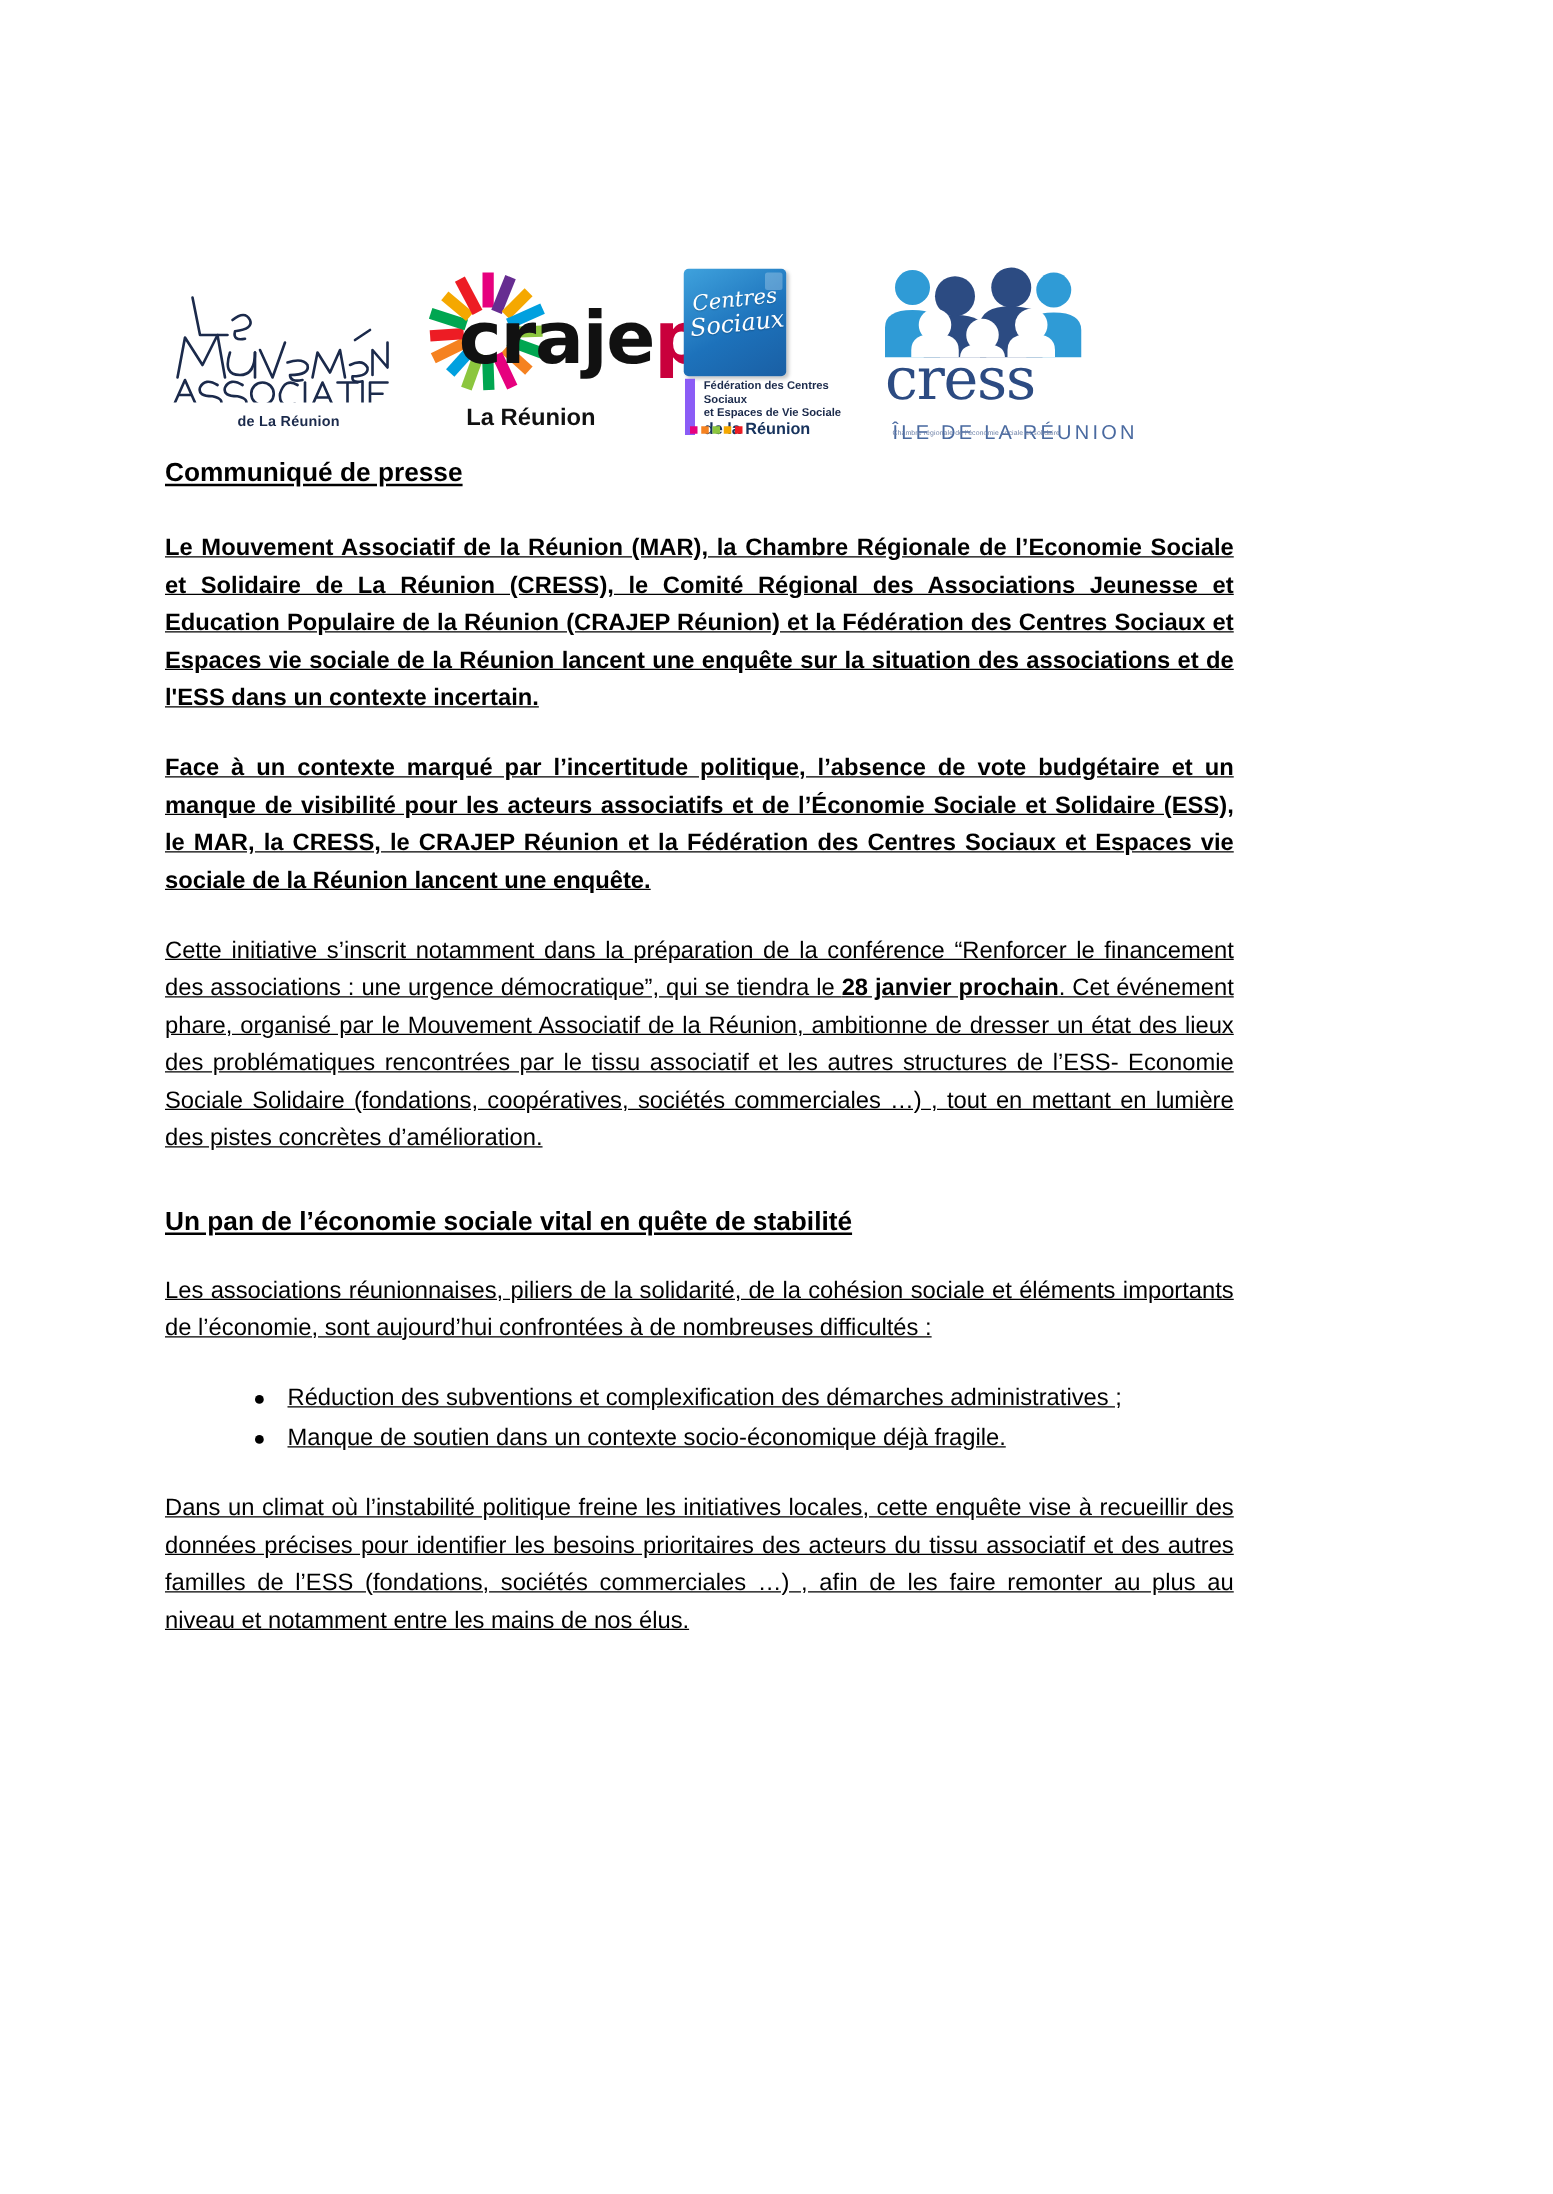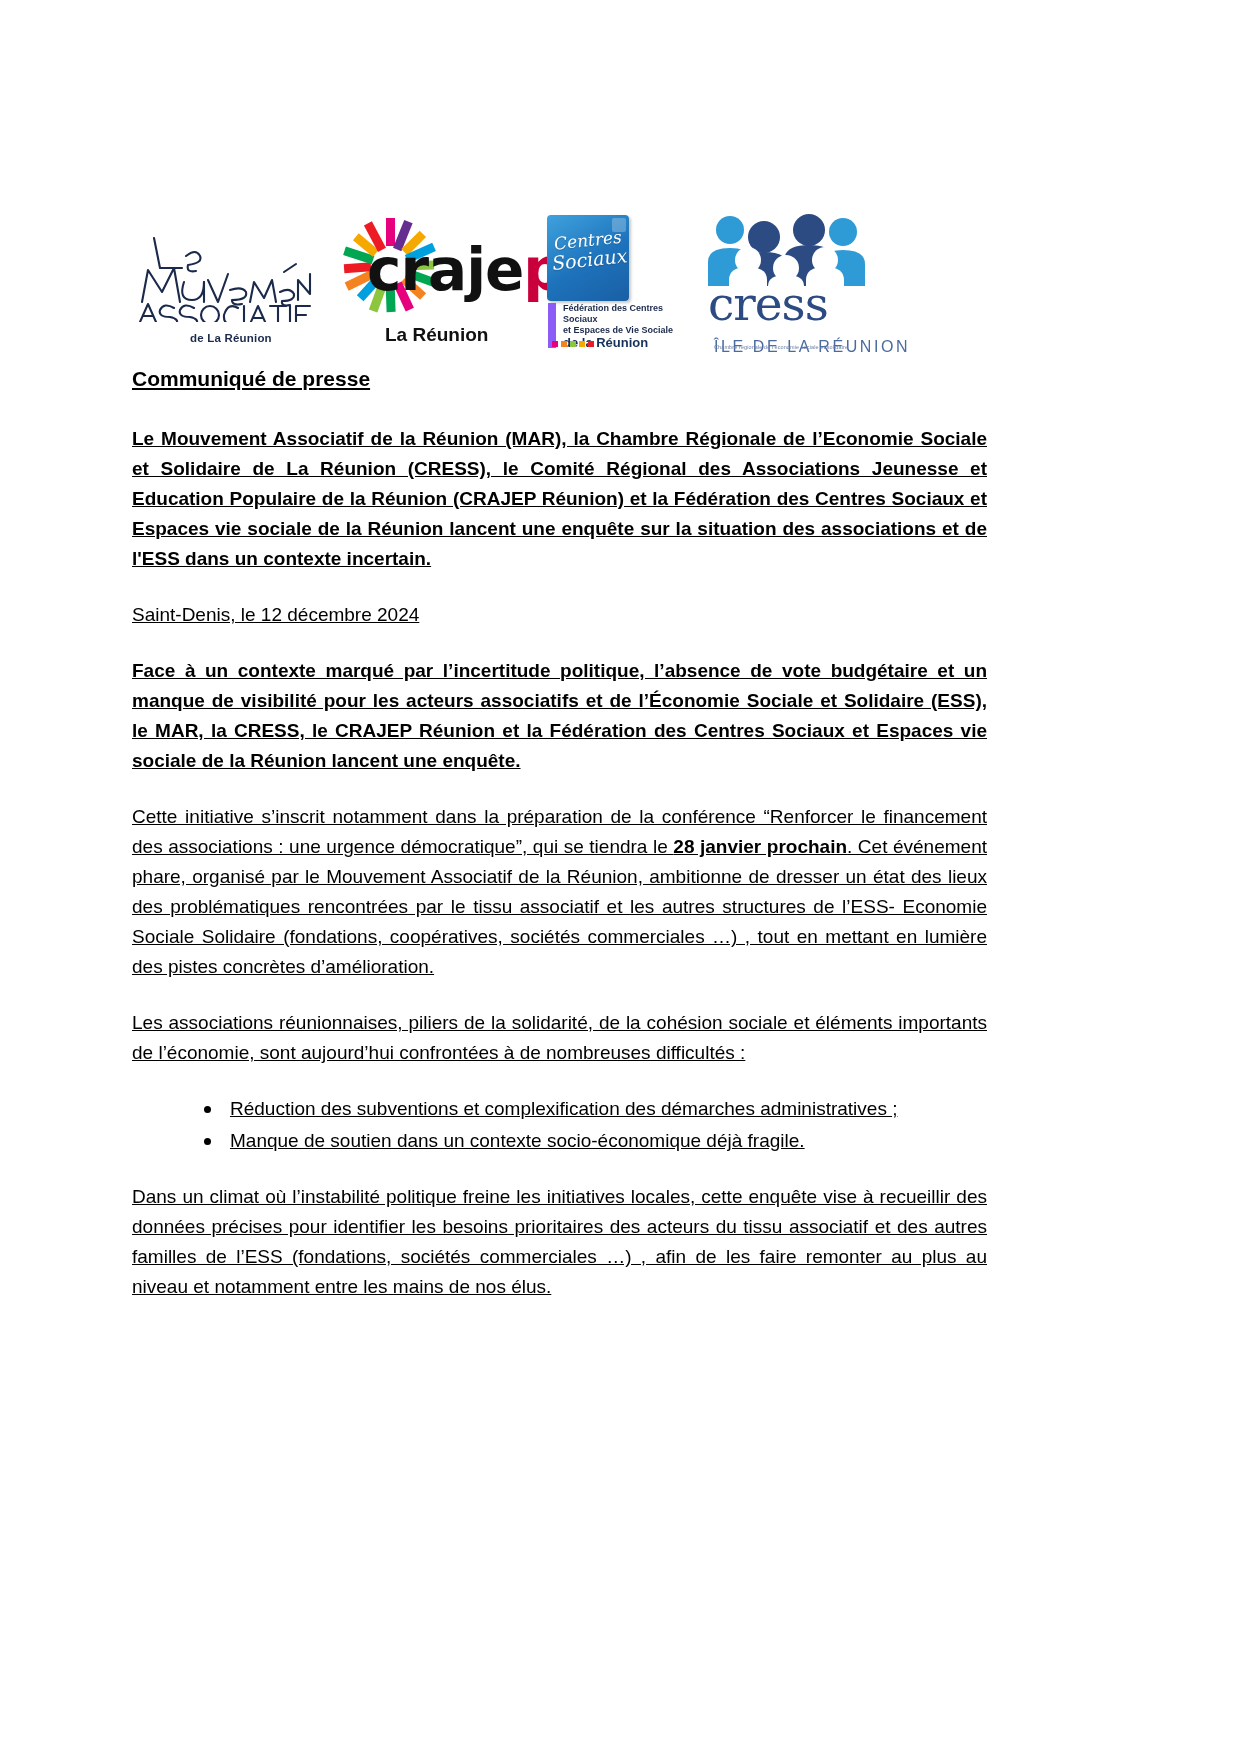--- a/index.html
+++ b/index.html
@@ -81,21 +81,21 @@
     font-weight: bold;
     letter-spacing: -1px;
     line-height: 1;
     color: #111111;
   }
   .logo-crajep .cra-word .p {
     color: #c9003c;
   }
   .logo-crajep .crajep-sub {
     position: absolute;
-    left: 60px;
+    left: 48px;
     bottom: 4px;
     font-size: 19px;
     font-weight: bold;
     color: #111111;
     white-space: nowrap;
   }
   .logo-crajep .cursor {
     position: absolute;
     left: 127px;
     top: 72px;
@@ -396,26 +396,26 @@
     </div>
 
   </div>
 
   <div class="doc">
 
     <h1>Communiqué de presse</h1>
 
     <p class="bold">Le Mouvement Associatif de la Réunion (MAR), la Chambre Régionale de l’Economie Sociale et Solidaire de La Réunion (CRESS), le Comité Régional des Associations Jeunesse et Education Populaire de la Réunion (CRAJEP Réunion)  et la Fédération des Centres Sociaux et Espaces vie sociale de la Réunion lancent une enquête sur la situation des associations et de l'ESS dans un contexte incertain.</p>
 
-    <p class="plain">Saint-Denis, le 12 décembre 2024</p>
 
     <p class="bold">Face à un contexte marqué par l’incertitude politique, l’absence de vote budgétaire et un manque de visibilité pour les acteurs associatifs et de l’Économie Sociale et Solidaire (ESS), le MAR, la CRESS, le CRAJEP Réunion et la Fédération des Centres Sociaux et Espaces vie sociale de la Réunion lancent une enquête.</p>
 
     <p><span>Cette initiative s’inscrit notamment dans la préparation de la conférence “Renforcer le financement des associations : une urgence démocratique”, qui se tiendra le </span><strong>28 janvier prochain</strong><span>. Cet événement phare, organisé par le Mouvement Associatif de la Réunion, ambitionne de dresser un état des lieux des problématiques rencontrées par le tissu associatif et les autres structures de l’ESS- Economie Sociale Solidaire (fondations, coopératives, sociétés commerciales …) , tout en mettant en lumière des pistes concrètes d’amélioration.</span></p>
 
+    <h2>Un pan de l’économie sociale vital en quête de stabilité</h2>
 
     <p>Les associations réunionnaises, piliers de la solidarité, de la cohésion sociale et éléments importants de l’économie, sont aujourd’hui confrontées à de nombreuses difficultés :</p>
 
     <ul>
       <li>Réduction des subventions et complexification des démarches administratives ;</li>
       <li>Manque de soutien dans un contexte socio-économique déjà fragile.</li>
     </ul>
 
     <p>Dans un climat où l’instabilité politique freine les initiatives locales, cette enquête vise à recueillir des données précises pour identifier les besoins prioritaires des acteurs du tissu associatif et des autres familles de l’ESS (fondations, sociétés commerciales …) , afin de les faire remonter au plus au niveau et notamment entre les mains de nos élus.</p>
 

